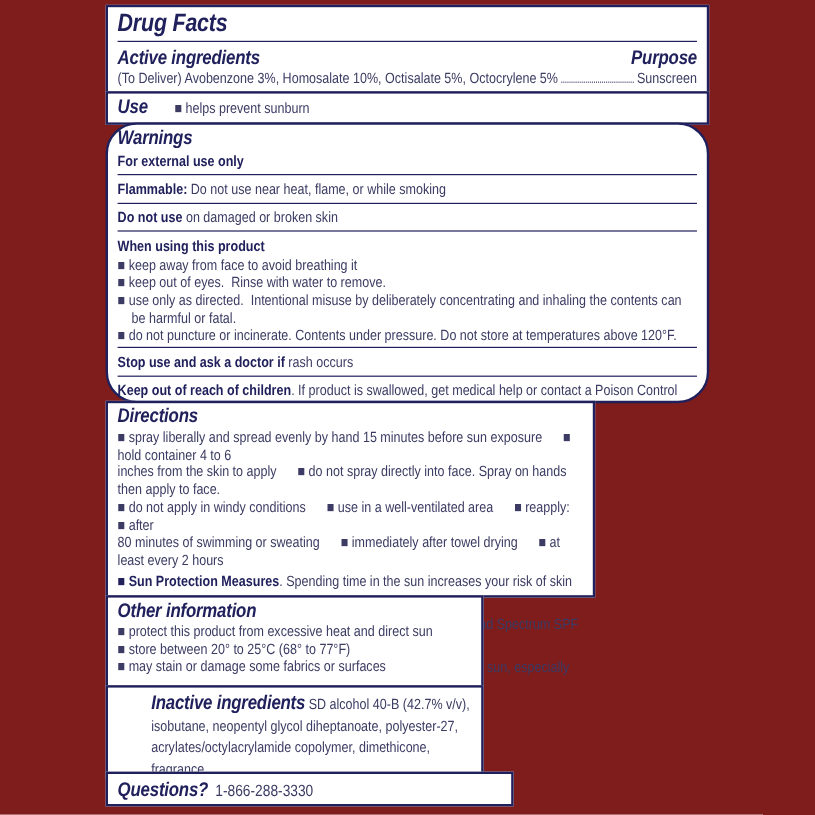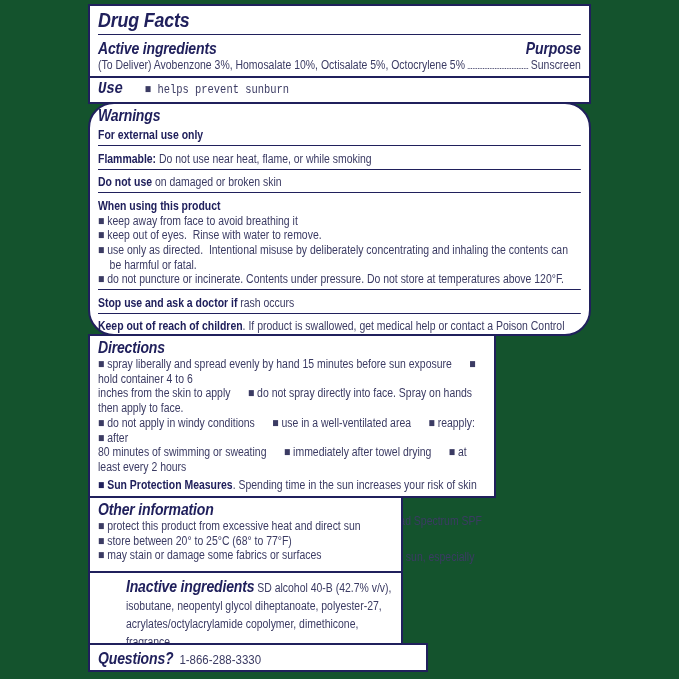--- a/index.html
+++ b/index.html
@@ -1,20 +1,20 @@
 <!DOCTYPE html>
 <html><head>
 <meta charset="utf-8">
 <style>
   html, body { margin: 0; padding: 0; background: #ffffff; }
   .page {
     position: relative;
     width: 679px;
     height: 679px;
-    background: #14532d;
+    background: #7f1d1d;
     font-family: "Liberation Sans", sans-serif;
     color: #3b3b63;
     overflow: hidden;
   }
   .box {
     position: absolute;
     box-sizing: border-box;
     border: 2.2px solid #20205c;
     background: #ffffff;
     padding: 1px 8px;
@@ -69,21 +69,21 @@
     border-bottom: 1.6px dotted #3b3b63;
     margin: 0 3px 3px 3px;
     min-width: 24px;
   }
   .inline-gap { display: flex; align-items: baseline; gap: 26px; }
   .inline-sm-gap { display: flex; align-items: baseline; gap: 7px; }
   .mt2 { margin-top: 2px; }
 
   
   #box-title    { left: 88px; top: 4px;   width: 503px; height: 74px; }
-  #box-use      { left: 88px; top: 76px;  width: 503px; height: 28px; font-family: Liberation Mono, monospace; }
+  #box-use      { left: 88px; top: 76px;  width: 503px; height: 28px; }
   #box-warnings { left: 88px; top: 102px; width: 503px; height: 234px; border-radius: 26px; }
   #box-directions { left: 88px; top: 334px; width: 408px; height: 164px; }
   #box-other    { left: 88px; top: 496px; width: 315px; height: 77px; }
   #box-inactive { left: 88px; top: 571px; width: 315px; height: 78px; padding-left: 36px; }
   #box-questions{ left: 88px; top: 643px; width: 340px; height: 29px; }
 </style>
 </head>
 <body>
 
 <div class="page">

